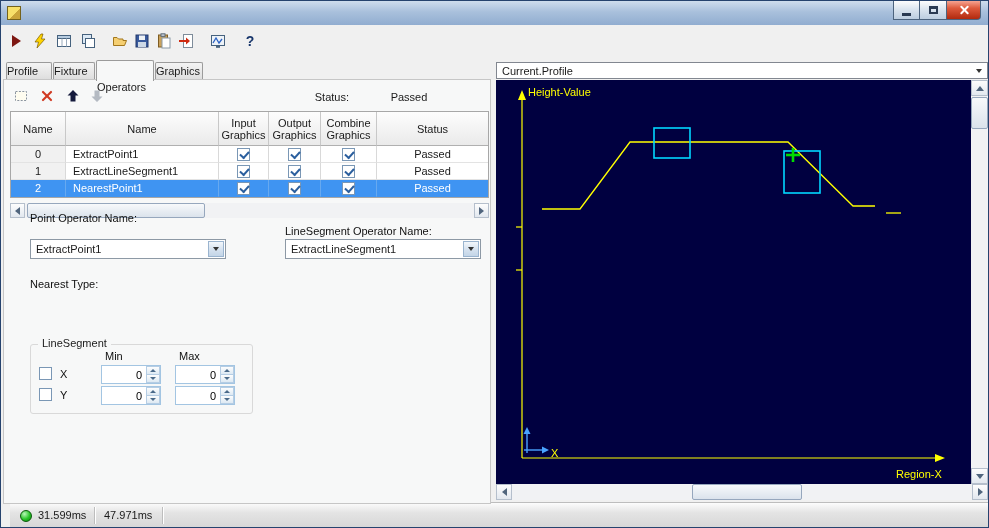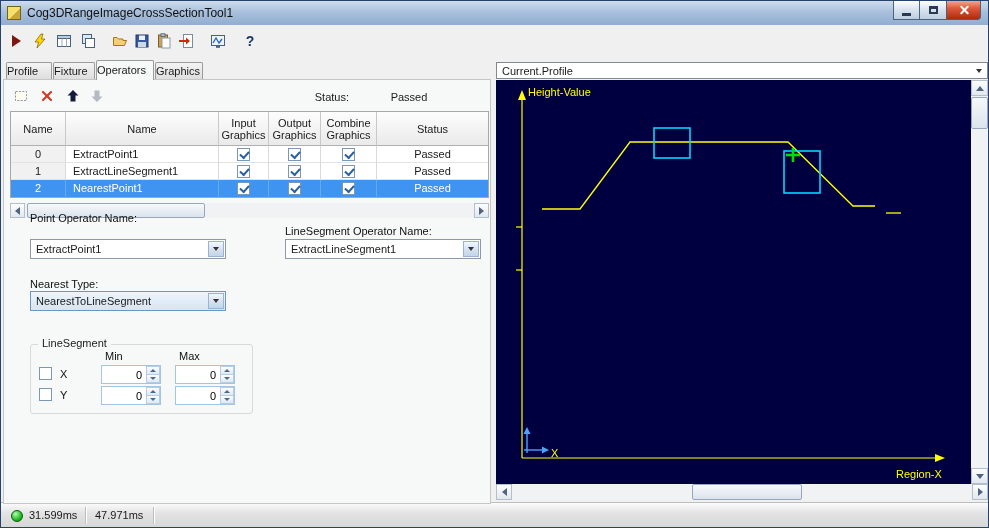--- a/index.html
+++ b/index.html
@@ -21,21 +21,21 @@
   .glyph-x1,.glyph-x2{position:absolute;left:12px;top:8px;width:11px;height:2px;background:#fff;border-radius:1px;}
   .glyph-x1{transform:rotate(45deg);}.glyph-x2{transform:rotate(-45deg);}
 
   
   .toolbar{position:absolute;left:0;top:24px;right:0;height:34px;background:#f0f0f0;}
   .tbtn{position:absolute;top:5px;width:22px;height:22px;display:flex;align-items:center;justify-content:center;cursor:default;}
   .help-glyph{font-weight:bold;font-size:14px;color:#17356b;}
 
   
   .tab{position:absolute;background:linear-gradient(#f4f4f4,#dedede);border:1px solid #9b9b9b;border-bottom:none;border-radius:2px 2px 0 0;text-align:left;padding-top:2px;height:17px;top:61px;z-index:1;}
-  .tab.active{top:59px;height:20px;background:#f7f8f8;z-index:3;padding-top:3px;}
+  .tab.active{top:59px;height:20px;background:#f7f8f8;z-index:3;padding-top:20px;}
 
   
   .left-panel{position:absolute;left:2px;top:78px;width:488px;height:425px;background:#f7f8f8;border:1px solid #c6c6c6;z-index:2;}
   .mbtn{position:absolute;width:22px;height:22px;display:flex;align-items:center;justify-content:center;}
   .lbl{position:absolute;white-space:nowrap;color:#101010;}
   .status-label{position:absolute;left:255px;top:11px;width:90px;text-align:right;}
   .status-value{position:absolute;left:360px;top:11px;width:90px;text-align:center;}
 
   
   .optable{position:absolute;left:6px;top:31px;width:479px;border:1px solid #a7a7a7;background:#fff;}
@@ -85,33 +85,32 @@
   
   .plot{position:absolute;left:495px;top:79px;width:475px;height:404px;background:#000040;}
   .plot svg{position:absolute;inset:0;}
   .ax{stroke:#ffff00;stroke-width:1.2;}
   .axf{fill:#ffff00;}
   .bx{stroke:#4aa3ff;stroke-width:1.4;}
   .bxf{fill:#4aa3ff;}
   .plbl{fill:#ffff00;font-family:"Liberation Sans",sans-serif;font-size:11px;}
 
   
-  .statusbar{position:absolute;left:0;right:0;bottom:0;height:25px;background:linear-gradient(#fcfcfc,#e4e4e4 40%,#d7d7d7);border-top:1px solid #bdbdbd;}
+  .statusbar{position:absolute;left:9px;right:0;bottom:0;height:25px;background:linear-gradient(#fcfcfc,#e4e4e4 40%,#d7d7d7);border-top:1px solid #bdbdbd;}
   .led{position:absolute;left:10px;top:7px;width:12px;height:12px;border-radius:50%;border:1px solid #0a5a0a;background:radial-gradient(circle at 35% 30%,#b8f7b8,#27c427 55%,#0c820c);}
   .sb-text{position:absolute;top:6px;white-space:nowrap;}
   .sb-sep{position:absolute;top:4px;width:1px;height:17px;background:#bdbdbd;box-shadow:1px 0 0 #fff;}
 </style>
 </head>
 <body>
 
 <div class="window">
 
   <div class="titlebar">
     <span class="app-icon"></span>
-    <span class="title-text">Cog3DRangeImageCrossSectionTool1</span>
     <div class="win-btns">
       <div class="wbtn min">
           <span class="glyph-min"></span>
         </div>
       <div class="wbtn max">
           <span class="glyph-max"></span>
         </div>
       <div class="wbtn close">
           <span class="glyph-x1"></span>
           <span class="glyph-x2"></span>
@@ -292,26 +291,20 @@
 
     <span class="lbl" style="left:281px;top:145px;">LineSegment Operator Name:</span>
     <div class="combo" style="left:281px;top:159px;width:196px;">
       <span class="combo-text">ExtractLineSegment1</span>
       <span class="combo-btn">
           <span class="tri small-down"></span>
         </span>
     </div>
 
     <span class="lbl" style="left:26px;top:198px;">Nearest Type:</span>
-    <div class="combo list" style="left:26px;top:211px;width:196px;">
-      <span class="combo-text">NearestToLineSegment</span>
-      <span class="combo-btn">
-          <span class="tri small-down"></span>
-        </span>
-    </div>
 
     <div class="groupbox" style="left:26px;top:264px;width:223px;height:70px;">
       <span class="legend">LineSegment</span>
       <span class="lbl" style="left:74px;top:5px;">Min</span>
       <span class="lbl" style="left:148px;top:5px;">Max</span>
 
       <span class="cb" style="position:absolute;left:8px;top:22px;"></span>
       <span class="lbl" style="left:29px;top:23px;">X</span>
       <div class="spinner" style="left:70px;top:20px;">
         <input class="spin-val" value="0" style="">

